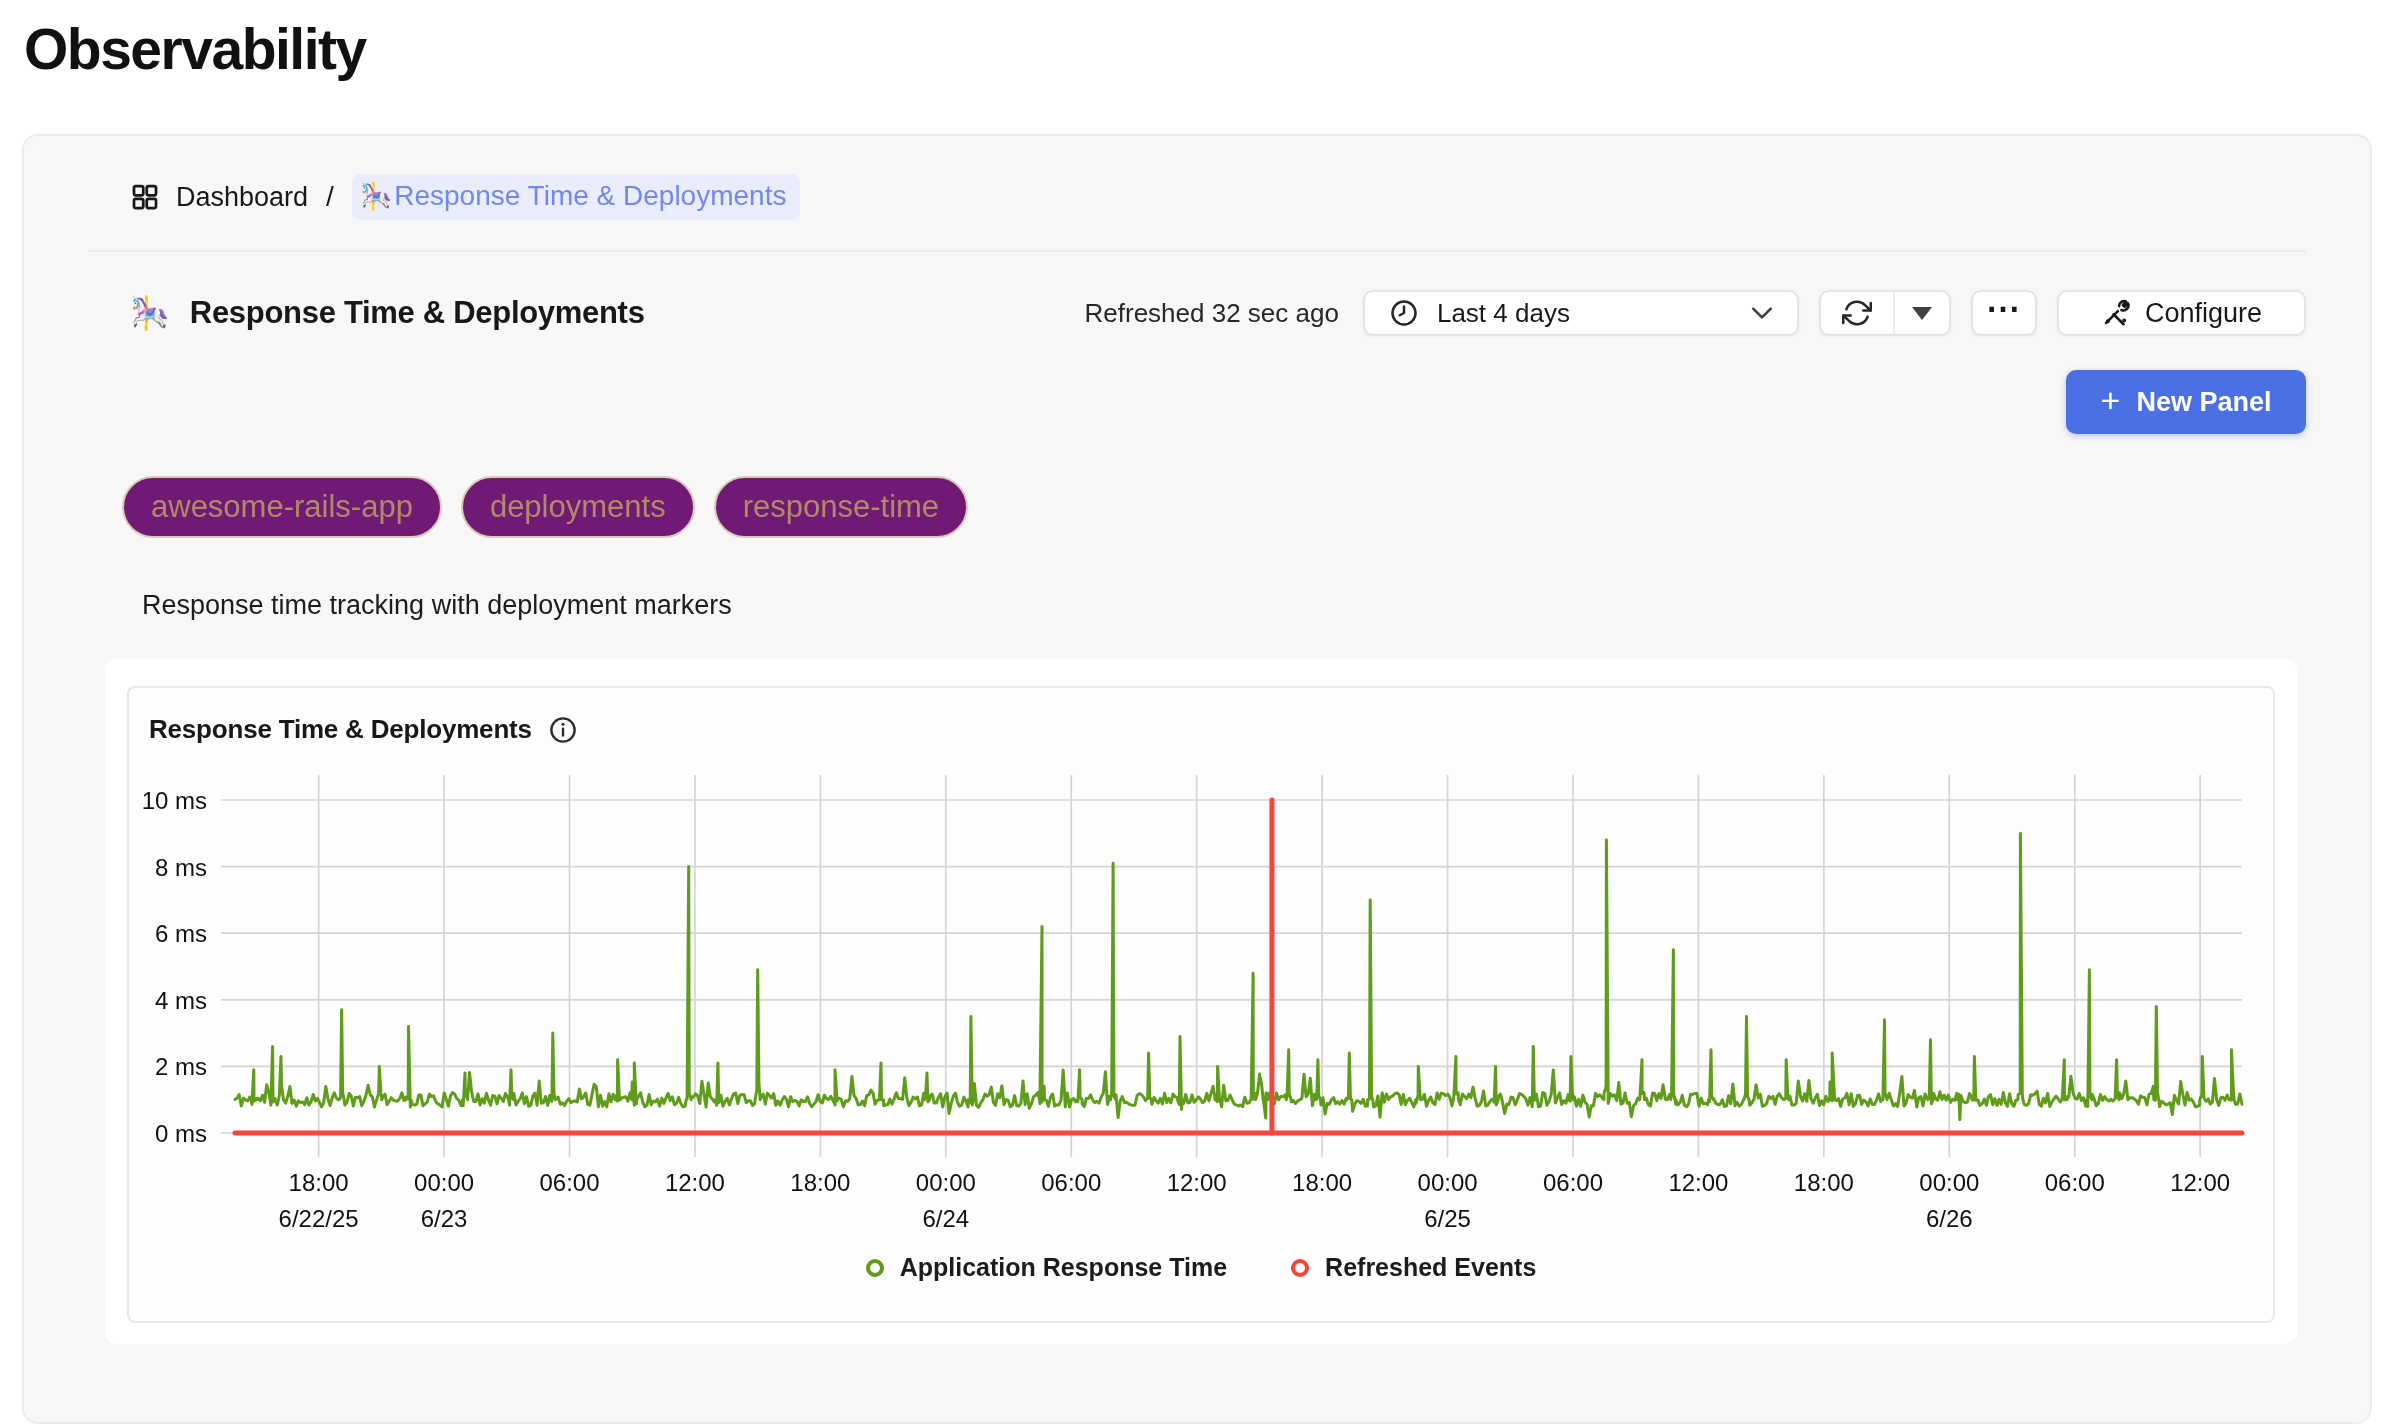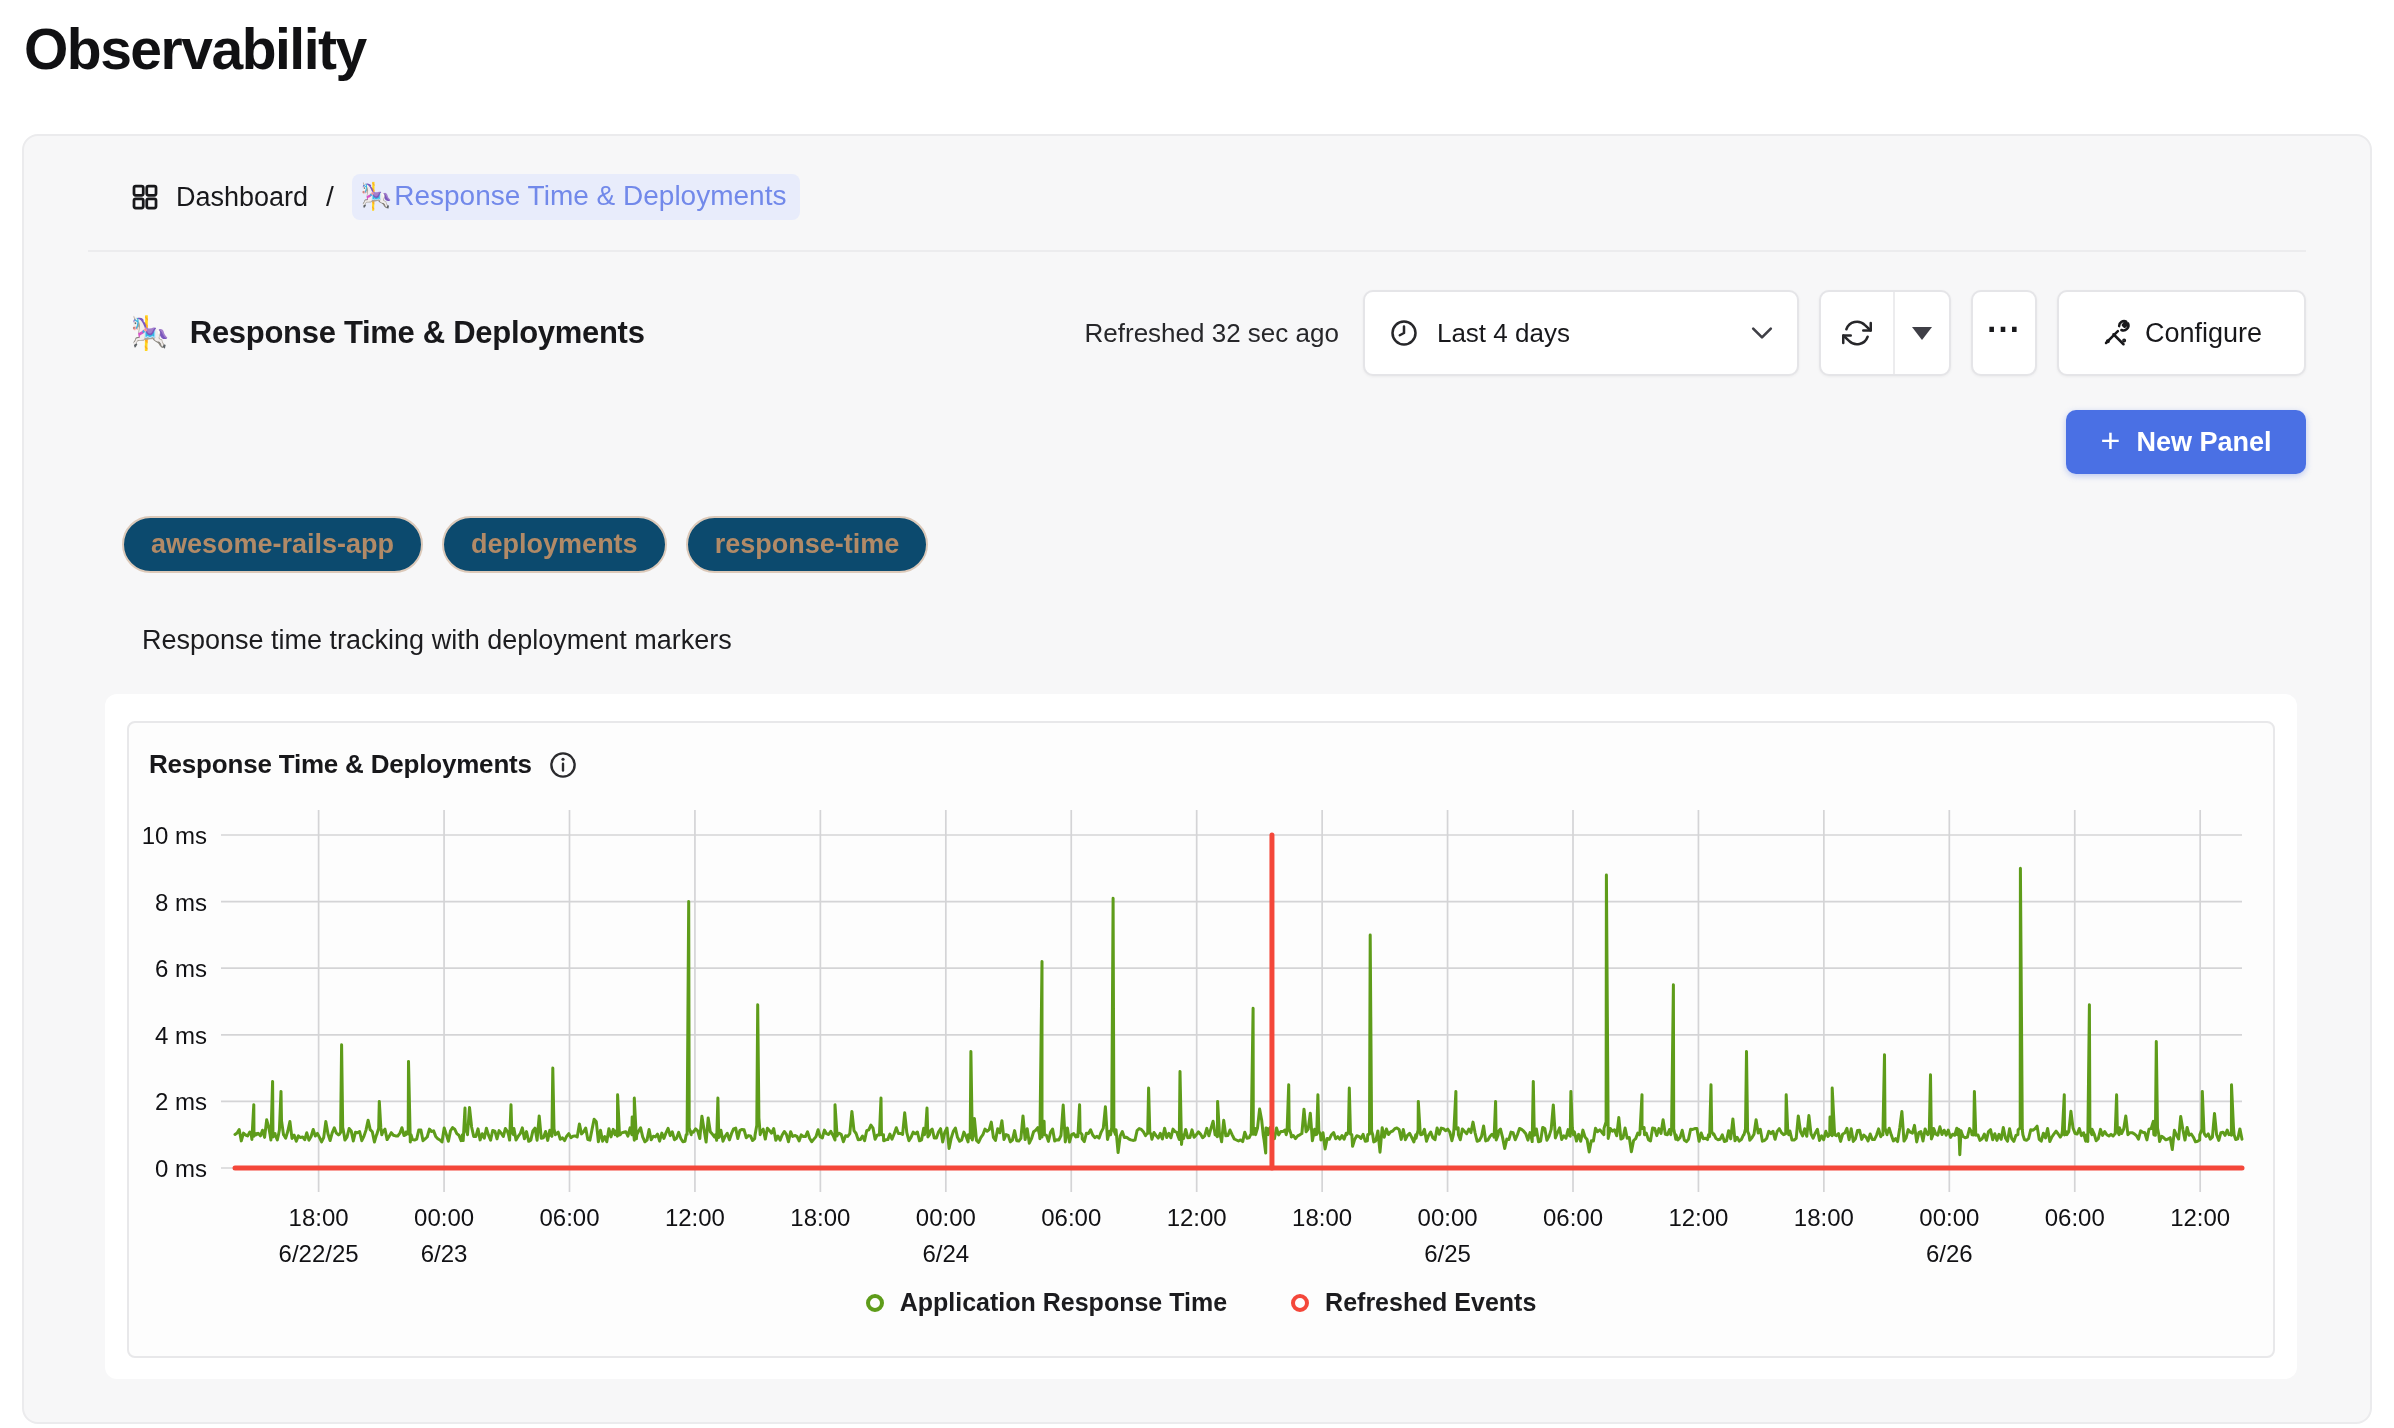--- a/index.html
+++ b/index.html
@@ -38,21 +38,21 @@
   .divider { border-bottom:2px solid #ececee; margin-top:30px; }
   
   .panel-header { display:flex; align-items:center; margin-top:38px; margin-left:42px; }
   .panel-header .emoji { font-size:32px; margin-right:20px; }
   .panel-title { font-size:31px; font-weight:700; letter-spacing:-0.3px; }
   .header-controls { margin-left:auto; display:flex; align-items:center; gap:20px; }
   .refreshed { font-size:26px; color:#27272a; margin-right:4px; white-space:nowrap; }
   .btn {
     display:flex; align-items:center;
     background:#ffffff; border:2px solid #e5e5e8; border-radius:10px;
-    height:86px; font-size:26px; color:#18181b;
+    height:46px; font-size:26px; color:#18181b;
     box-shadow:0 1px 3px rgba(0,0,0,0.05);
     cursor:pointer;
   }
   .time-range { width:436px; padding:0 24px; gap:18px; }
   .time-range .chev { margin-left:auto; }
   .split { padding:0; overflow:hidden; }
   .split .seg { display:flex; align-items:center; justify-content:center; height:100%; }
   .split .seg.refresh { width:72px; }
   .split .seg.caret-seg { width:56px; border-left:2px solid #ececee; }
   .caret-down { width:0; height:0; border-left:10px solid transparent; border-right:10px solid transparent; border-top:13px solid #3f3f46; }
@@ -63,23 +63,23 @@
     display:flex; align-items:center; justify-content:center; gap:16px;
     width:240px; height:64px; border:none; border-radius:10px;
     color:#ffffff; font-size:27px; font-weight:600;
     font-family:"Liberation Sans", sans-serif;
     cursor:pointer; box-shadow:0 2px 6px rgba(75,112,226,0.35);
   }
   .new-panel-btn .plus { font-size:34px; font-weight:300; margin-top:-4px; }
   
   .tags { display:flex; gap:19px; margin-top:42px; margin-left:34px; }
   .tag-pill {
-    background:#0c4a6e; border:2px solid #dcc9b9; color:#b18a67;
+    background:#701a75; border:2px solid #dcc9b9; color:#b18a67;
     border-radius:999px; padding:11px 27px;
-    font-size:27px; font-weight:700; cursor:pointer;
+    font-size:31px; font-weight:400; cursor:pointer;
   }
   .description { margin-top:52px; margin-left:54px; font-size:27px; color:#1c1c1f; }
   
   .chart-outer {
     margin-top:38px; margin-left:17px;
     width:2192px; height:685px;
     background:#ffffff; border-radius:12px;
     padding:27px 22px 0 22px;
   }
   .chart-panel {

